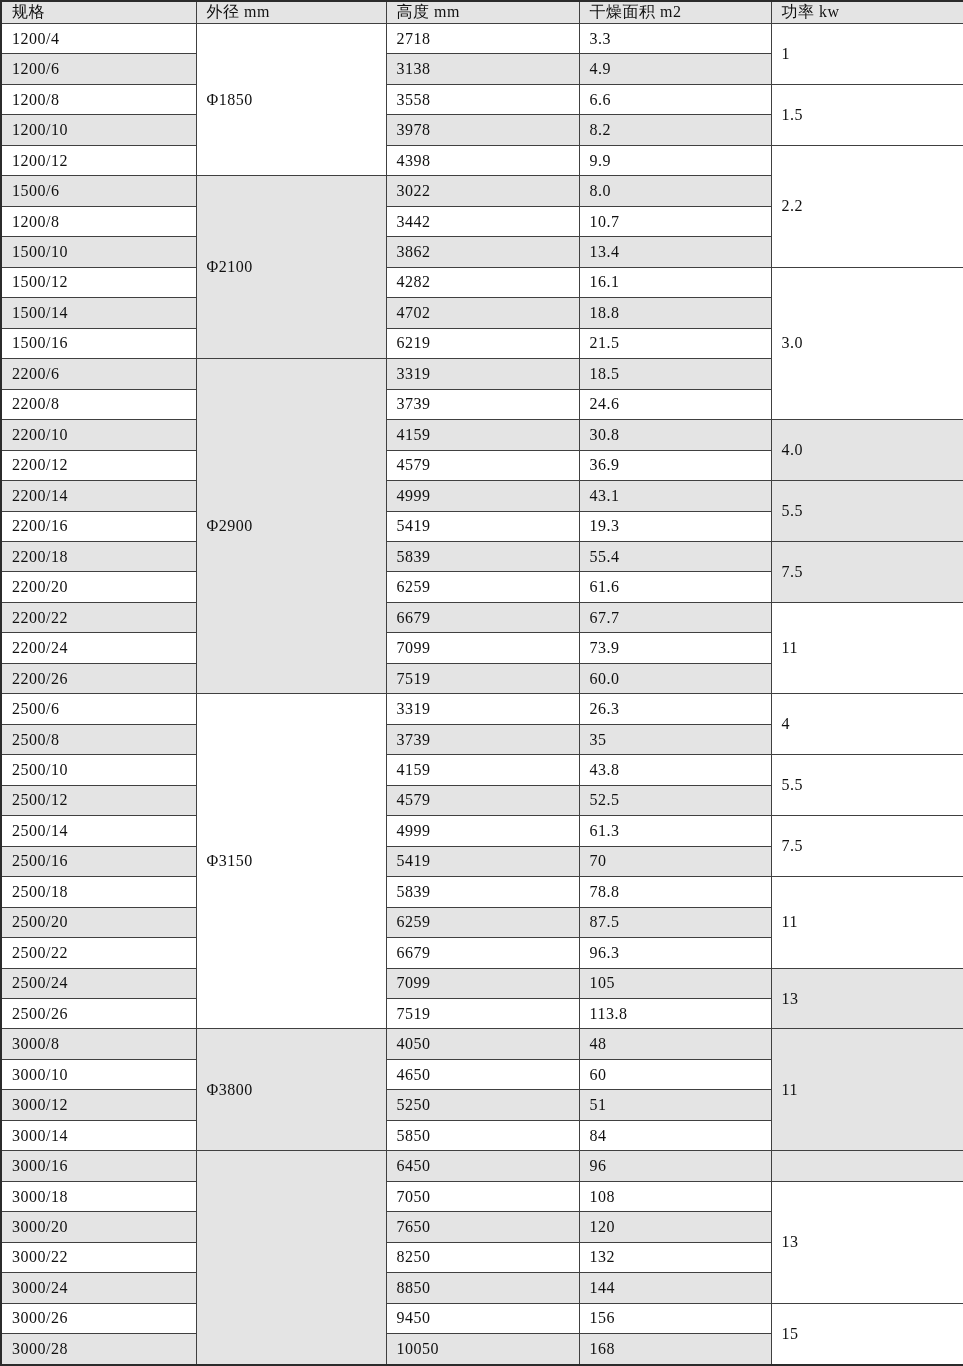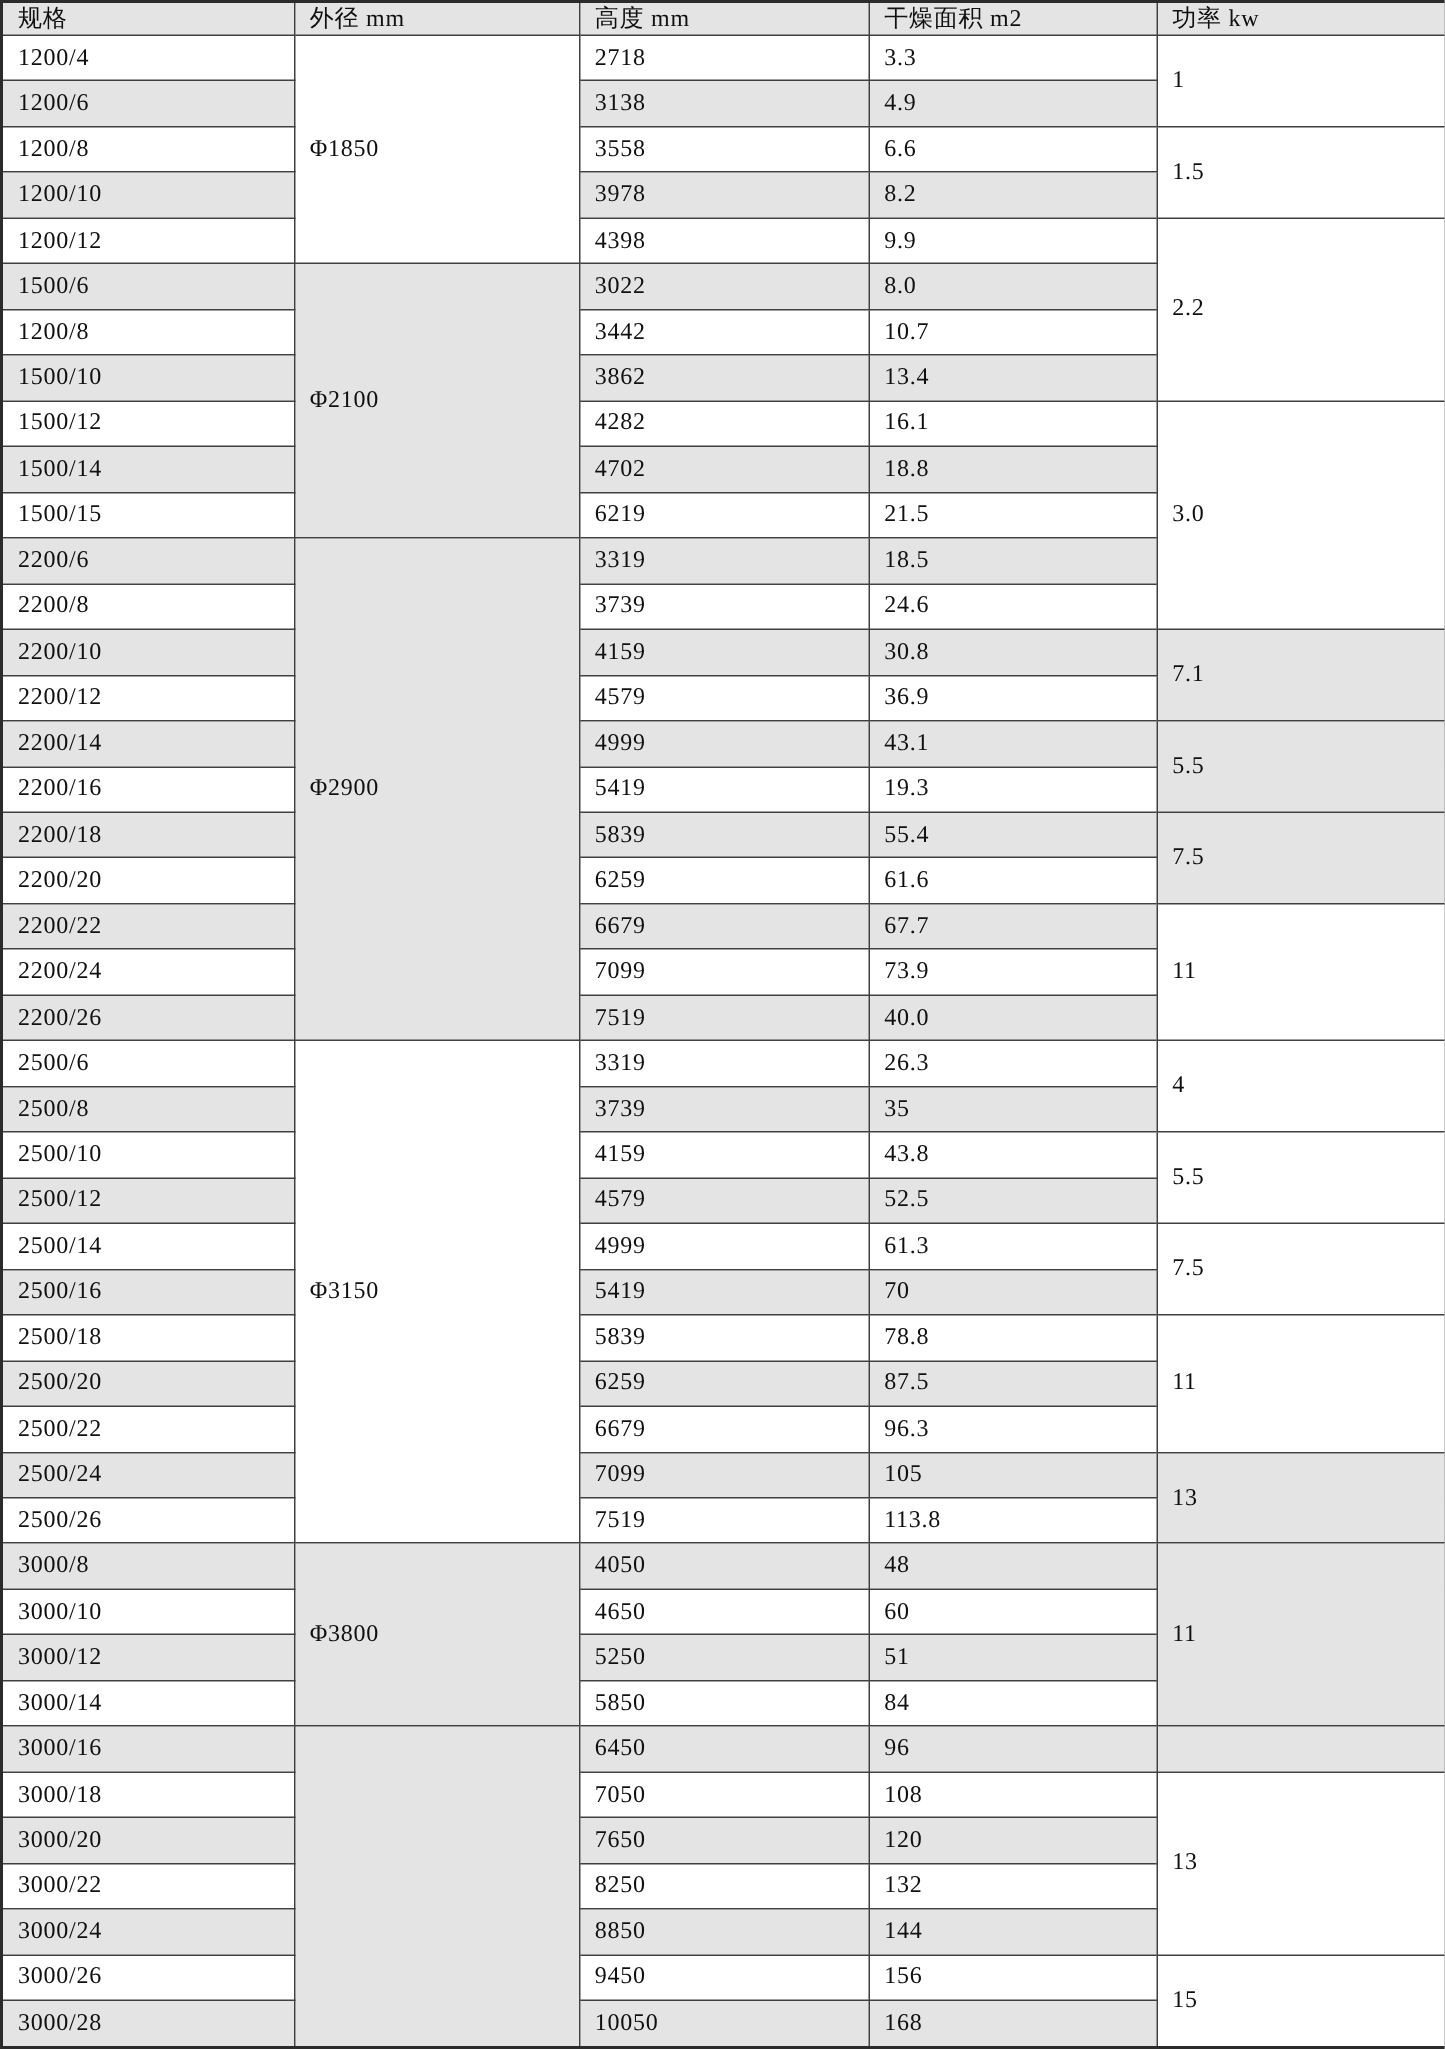--- a/index.html
+++ b/index.html
@@ -109,40 +109,40 @@
         <td class="shade-light">4282</td>
         <td class="shade-light">16.1</td>
         <td rowspan="5" class="shade-light">3.0</td>
       </tr>
       <tr>
         <td class="shade-dark">1500/14</td>
         <td class="shade-dark">4702</td>
         <td class="shade-dark">18.8</td>
       </tr>
       <tr>
-        <td class="shade-light">1500/15</td>
+        <td class="shade-light">1500/16</td>
         <td class="shade-light">6219</td>
         <td class="shade-light">21.5</td>
       </tr>
       <tr>
         <td class="shade-dark">2200/6</td>
         <td rowspan="11" class="shade-dark">Φ2900</td>
         <td class="shade-dark">3319</td>
         <td class="shade-dark">18.5</td>
       </tr>
       <tr>
         <td class="shade-light">2200/8</td>
         <td class="shade-light">3739</td>
         <td class="shade-light">24.6</td>
       </tr>
       <tr>
         <td class="shade-dark">2200/10</td>
         <td class="shade-dark">4159</td>
         <td class="shade-dark">30.8</td>
-        <td rowspan="2" class="shade-dark">7.1</td>
+        <td rowspan="2" class="shade-dark">4.0</td>
       </tr>
       <tr>
         <td class="shade-light">2200/12</td>
         <td class="shade-light">4579</td>
         <td class="shade-light">36.9</td>
       </tr>
       <tr>
         <td class="shade-dark">2200/14</td>
         <td class="shade-dark">4999</td>
         <td class="shade-dark">43.1</td>
@@ -171,21 +171,21 @@
         <td rowspan="3" class="shade-light">11</td>
       </tr>
       <tr>
         <td class="shade-light">2200/24</td>
         <td class="shade-light">7099</td>
         <td class="shade-light">73.9</td>
       </tr>
       <tr>
         <td class="shade-dark">2200/26</td>
         <td class="shade-dark">7519</td>
-        <td class="shade-dark">40.0</td>
+        <td class="shade-dark">60.0</td>
       </tr>
       <tr>
         <td class="shade-light">2500/6</td>
         <td rowspan="11" class="shade-light">Φ3150</td>
         <td class="shade-light">3319</td>
         <td class="shade-light">26.3</td>
         <td rowspan="2" class="shade-light">4</td>
       </tr>
       <tr>
         <td class="shade-dark">2500/8</td>

